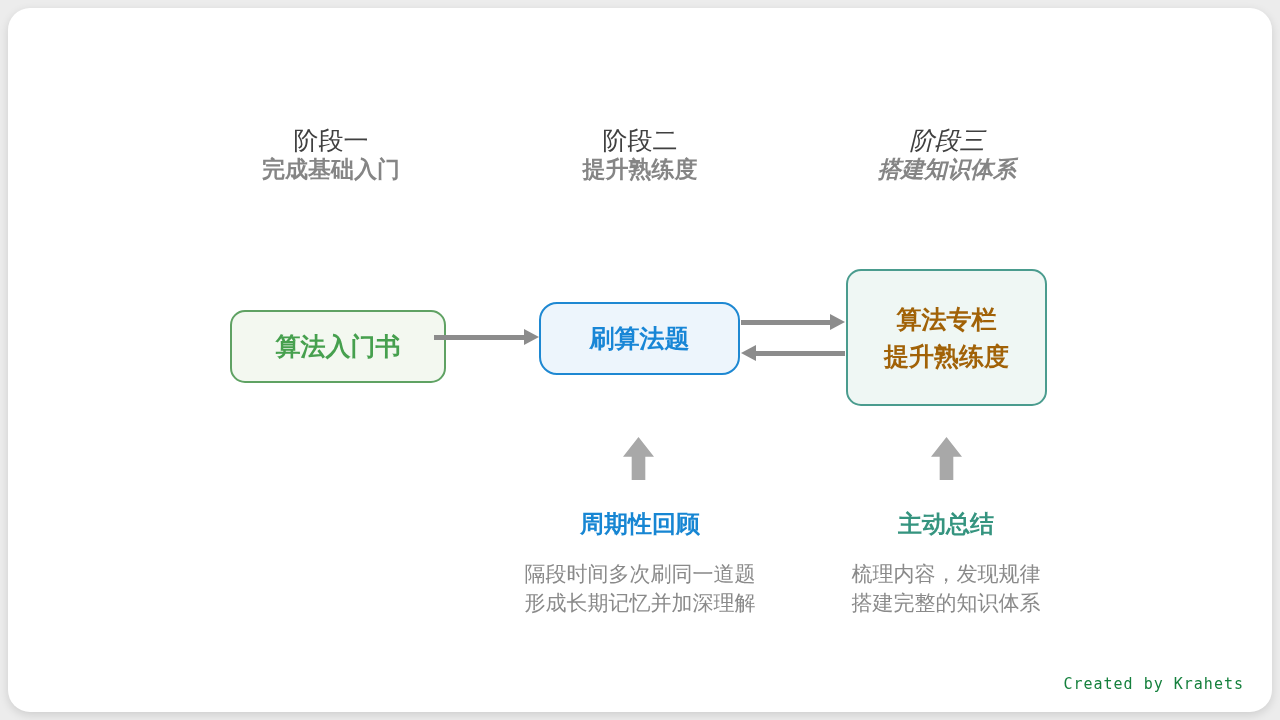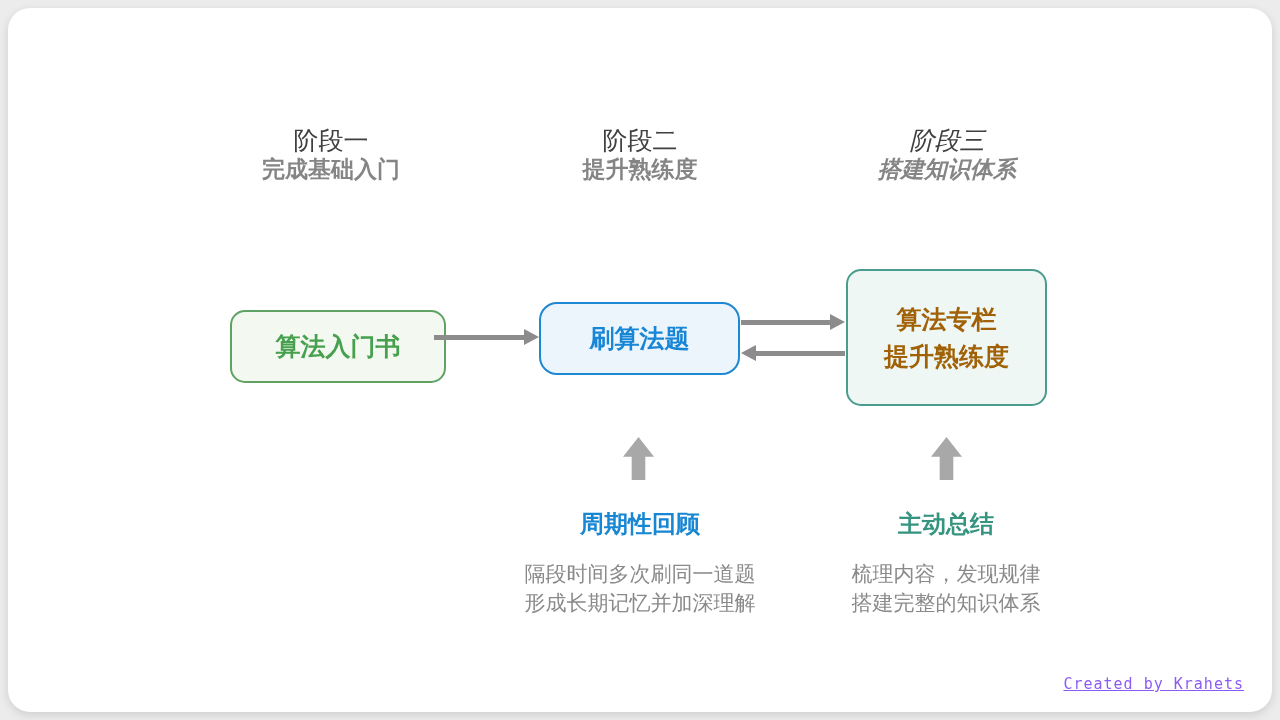--- a/index.html
+++ b/index.html
@@ -33,21 +33,21 @@
             clip-path:polygon(50% 0,100% 46%,72% 46%,72% 100%,28% 100%,28% 46%,0 46%);}
 
   
   .annotation{position:absolute;width:400px;text-align:center;}
   .ann-title{font-size:24px;font-weight:bold;line-height:28px;}
   .ann-title.blue{color:#1786D3;}
   .ann-title.teal{color:#35947F;}
   .ann-lines{margin-top:21px;font-size:21px;color:#8A8A8A;line-height:29px;}
 
   .credit{position:absolute;right:36px;top:675px;font-family:"DejaVu Sans Mono","Liberation Mono",monospace;
-          font-size:15px;color:#8b5cf6;letter-spacing:1px;text-decoration:underline;}
+          font-size:15px;color:#15803d;letter-spacing:1px;}
 </style>
 </head>
 <body>
 
 <div class="canvas">
   <div class="card"></div>
 
   <div class="stage" style="left:171px;top:125px;">
     <div class="stage-title">阶段一</div>
     <div class="stage-subtitle">完成基础入门</div>

